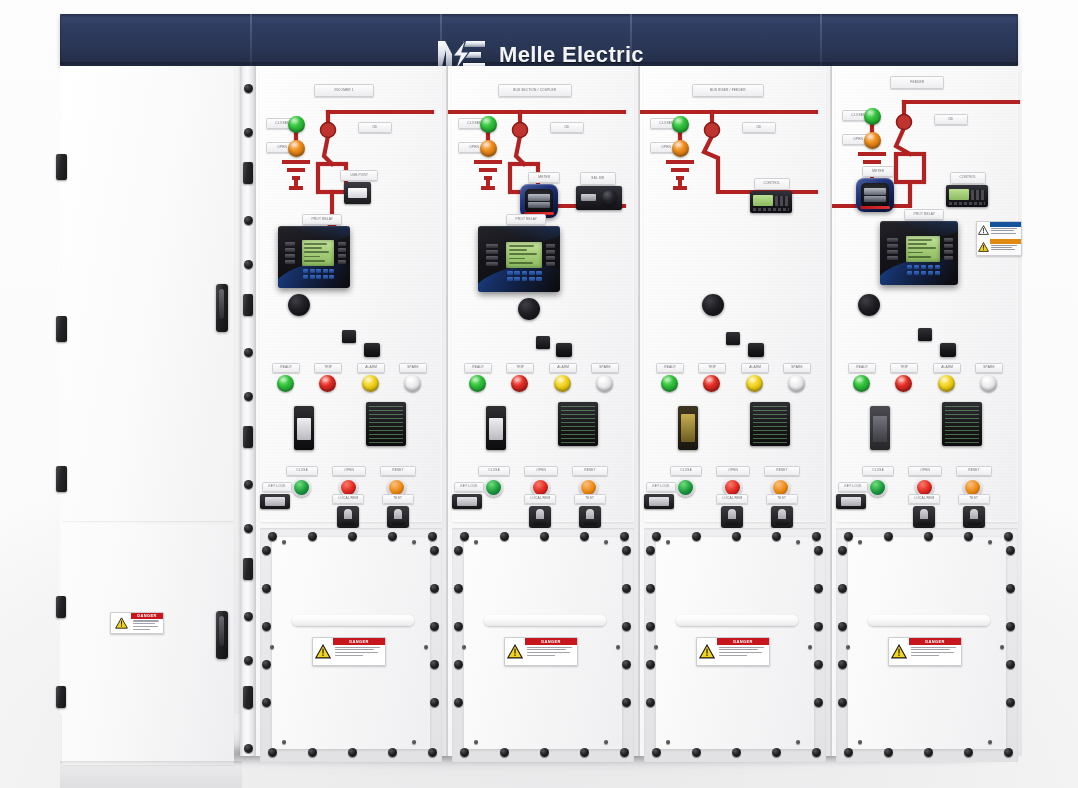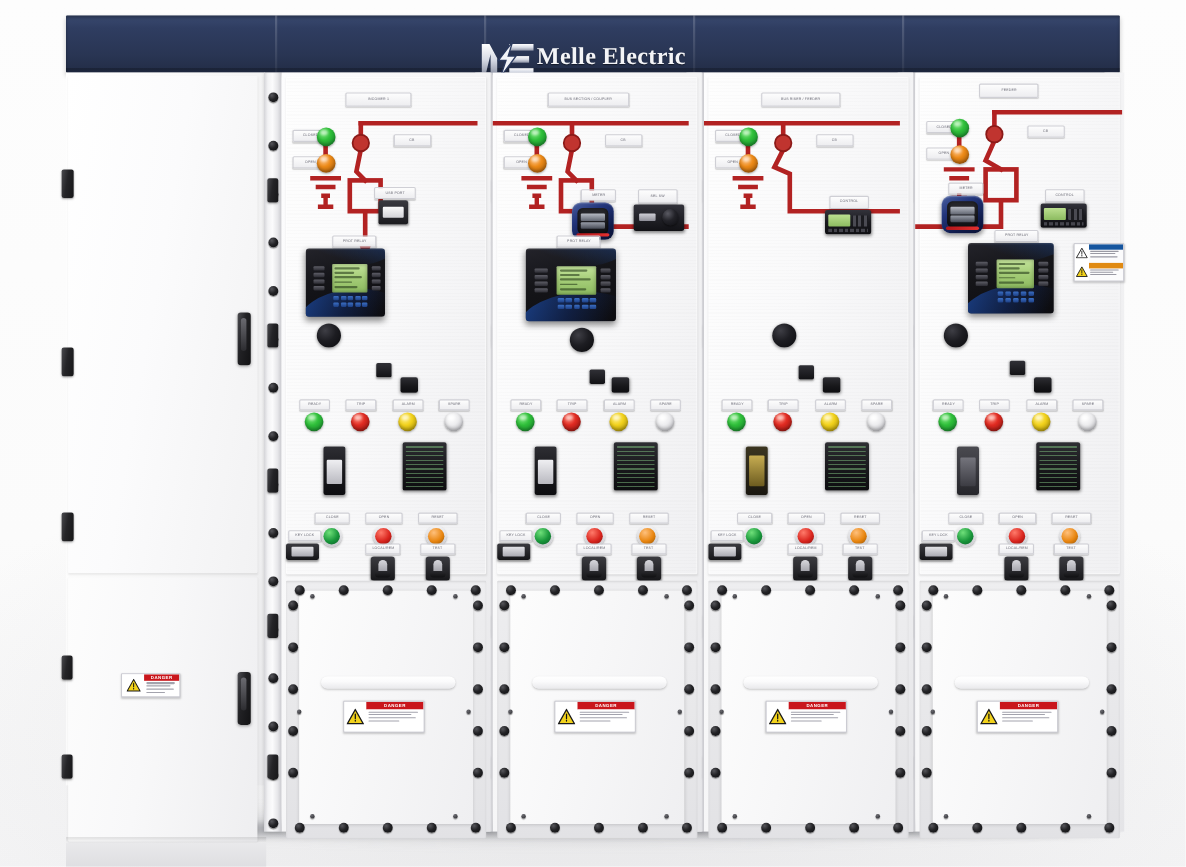--- a/index.html
+++ b/index.html
@@ -27,21 +27,21 @@
   
   .canopy{position:absolute;left:0;top:0;width:958px;height:52px;
     background:linear-gradient(180deg,#3a4a70 0%,#2f3d61 22%,#293553 70%,#222c46 100%);
     box-shadow:0 2px 3px rgba(0,0,0,.35) inset, 0 3px 5px rgba(0,0,0,.22);
     border-radius:1px;}
   .canopy:after{content:"";position:absolute;left:0;bottom:0;width:100%;height:4px;
     background:linear-gradient(180deg,rgba(0,0,0,.30),rgba(0,0,0,.05));}
   .canopy-seam{position:absolute;top:0;width:2px;height:52px;background:linear-gradient(180deg,rgba(255,255,255,.18),rgba(255,255,255,.05));}
 
   
-  .logo-wrap{position:absolute;left:376px;top:24px;height:34px;display:flex;align-items:flex-start;font-family:Liberation Serif, serif;}
+  .logo-wrap{position:absolute;left:376px;top:24px;height:34px;display:flex;align-items:center;gap:11px;}
   .logo-mark{position:relative;width:52px;height:32px;}
   .logo-mark svg{display:block;}
   .logo-text{color:#f3f4f7;font-size:22px;font-weight:bold;letter-spacing:.3px;
     text-shadow:0 1px 1px rgba(0,0,0,.5);}
   .logo-underline{position:absolute;left:378px;top:58px;width:118px;height:7px;
     border-radius:50%;border-top:1.4px solid rgba(200,208,225,.5);}
 
   
   .left-cab{position:absolute;left:0;top:52px;width:180px;height:690px;}
   .left-body{position:absolute;left:0;top:0;width:180px;height:648px;

